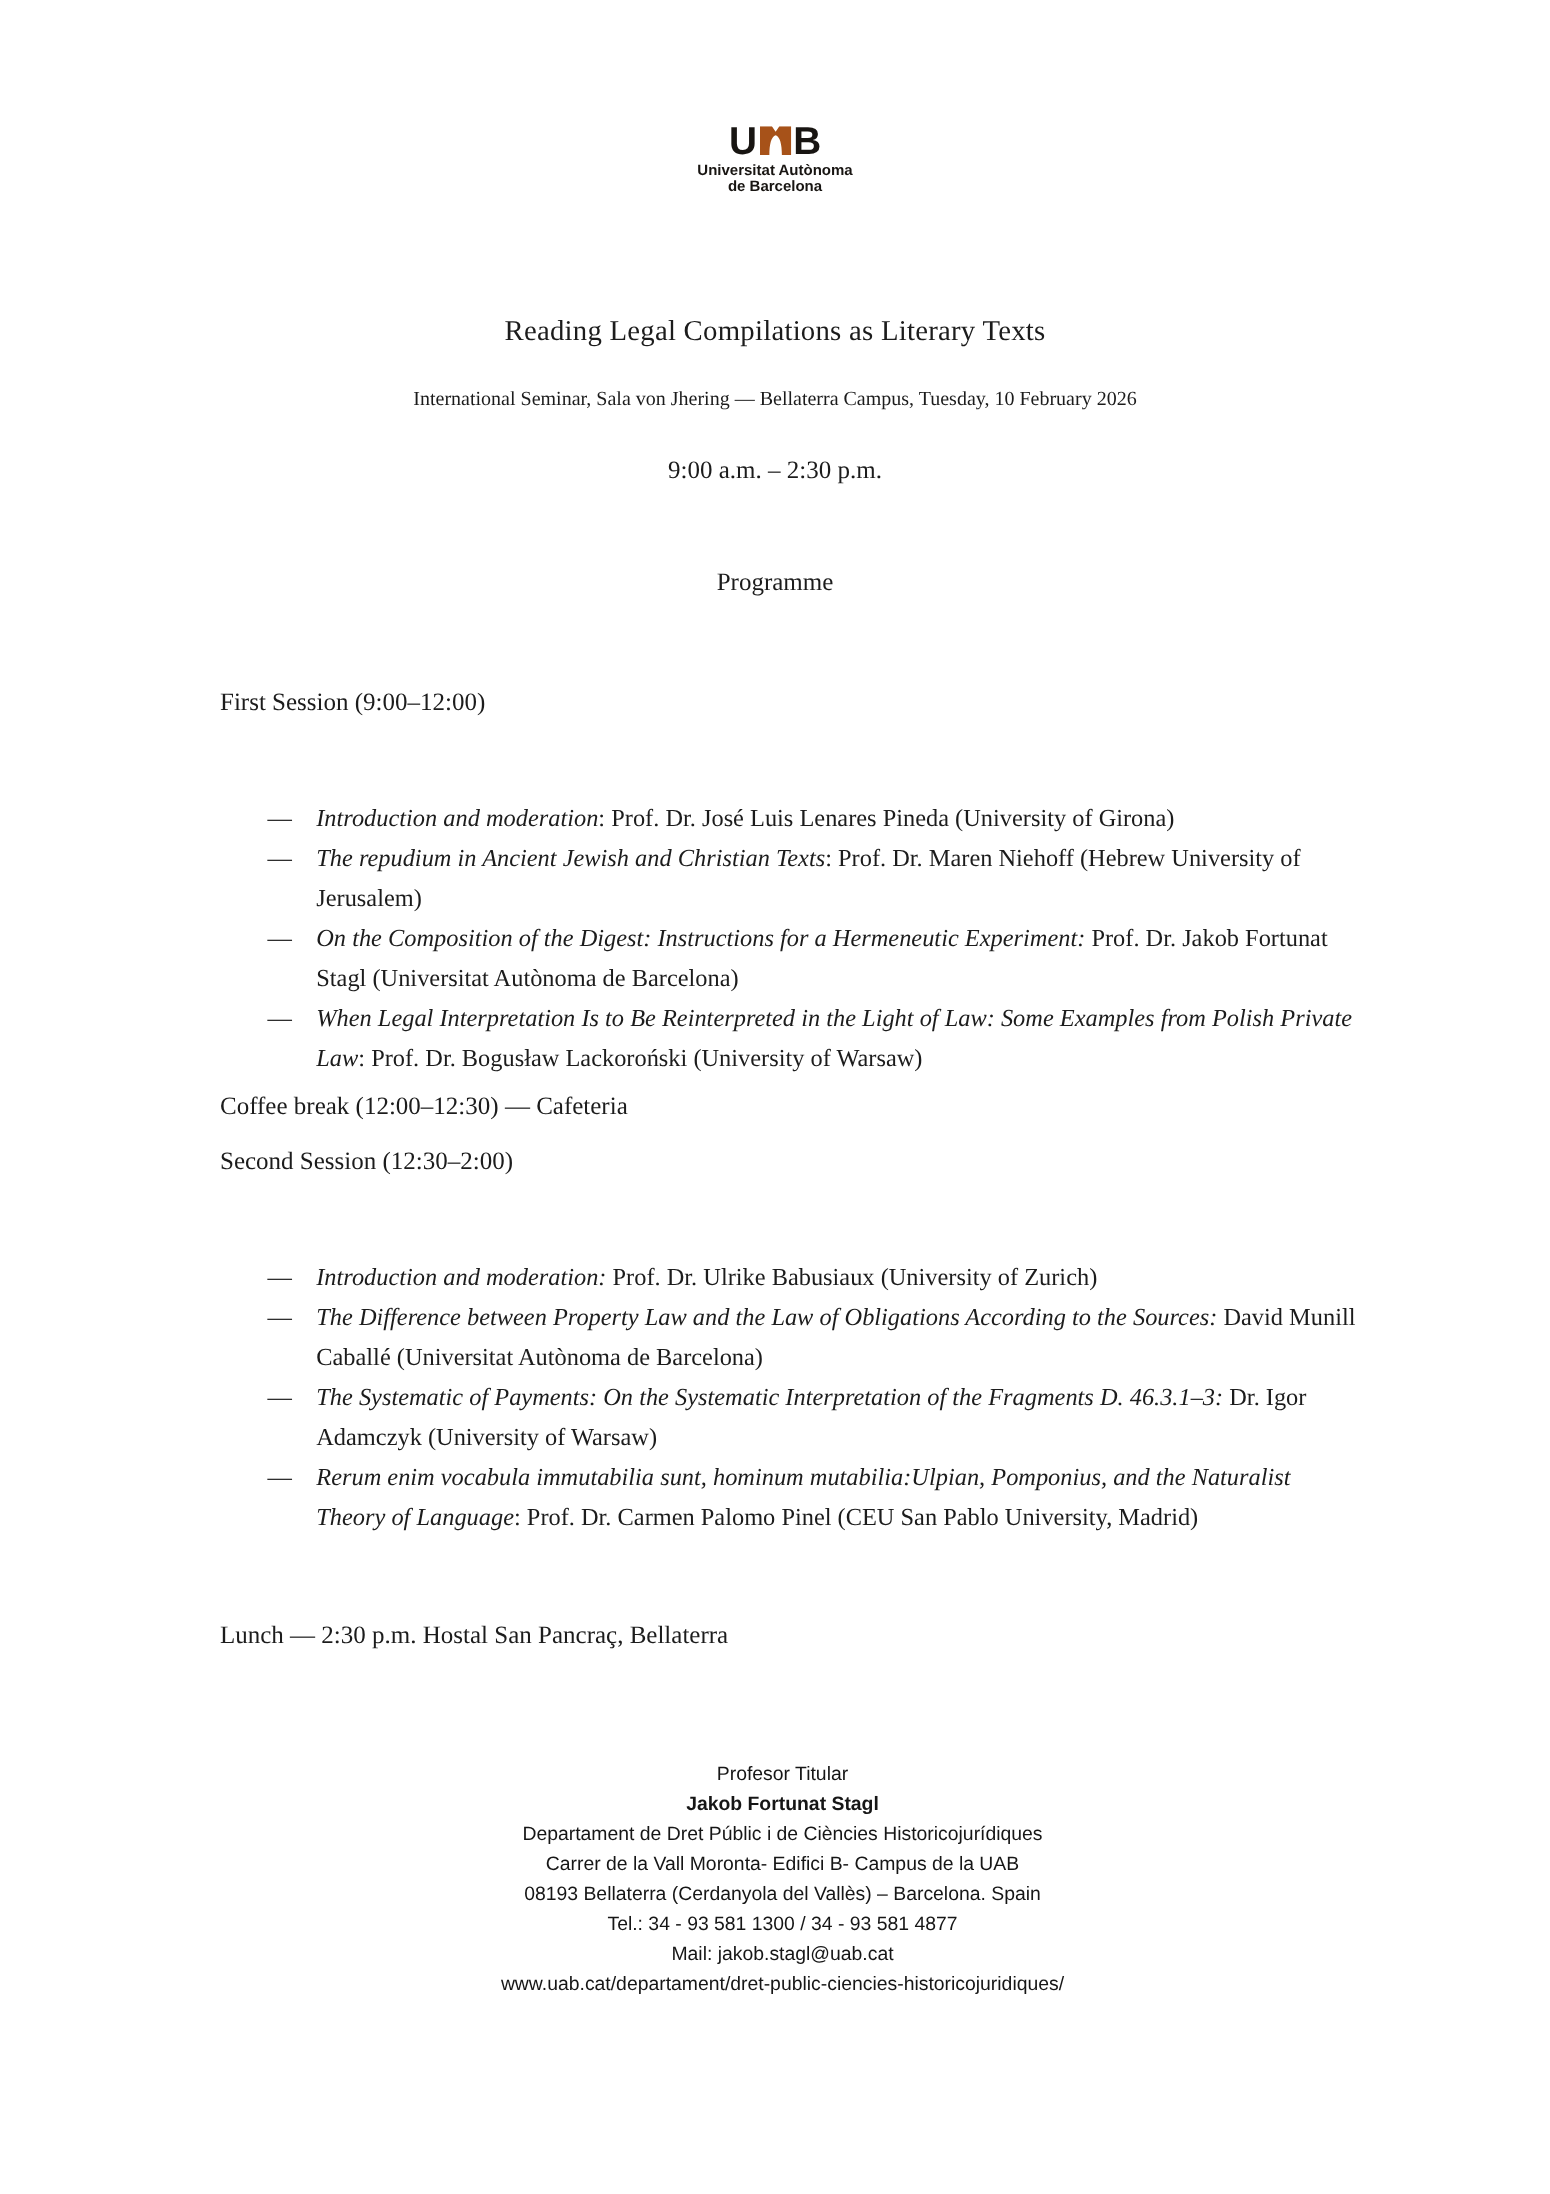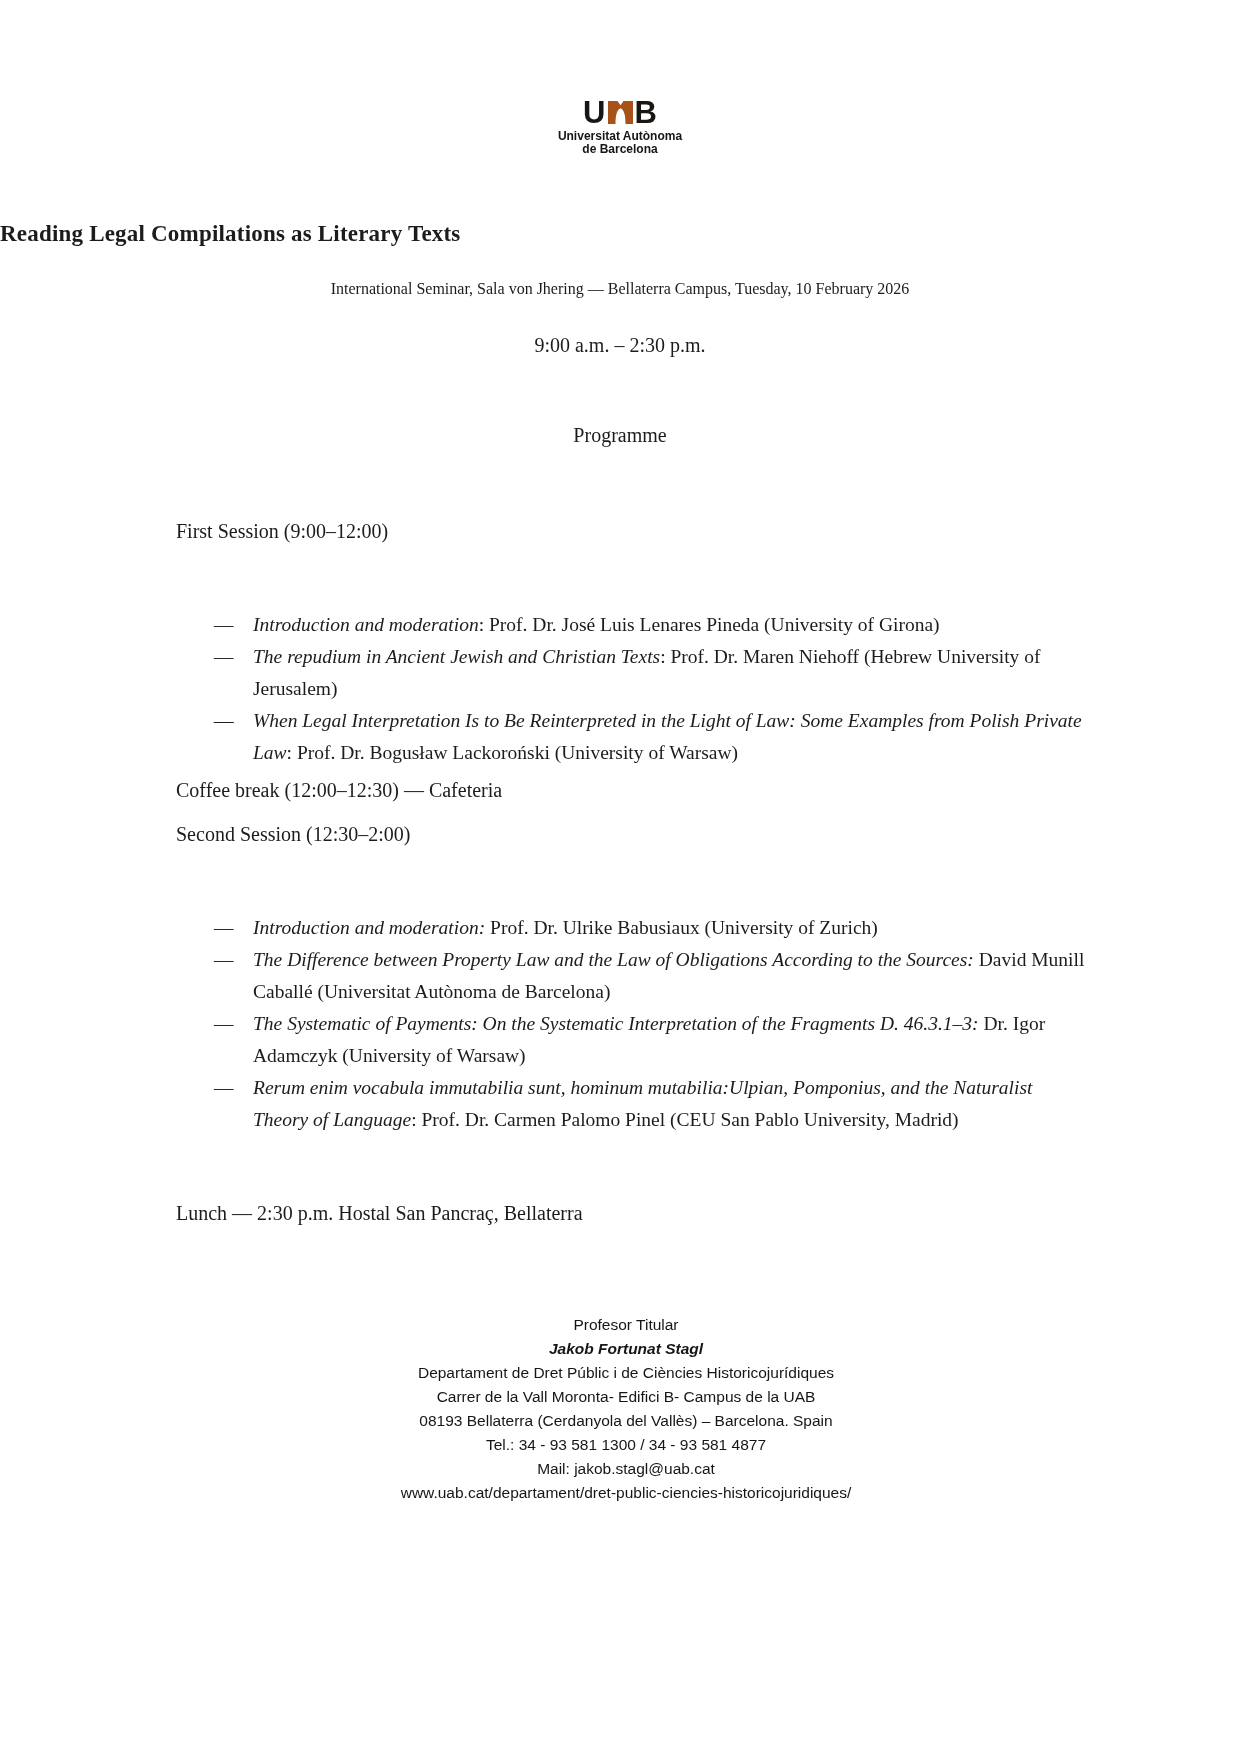--- a/index.html
+++ b/index.html
@@ -26,23 +26,23 @@
   .logo-letters path { fill:var(--accent,#a75219); }
   .logo-org {
     margin-top:6px;
     font-family:"Liberation Sans", sans-serif;
     font-weight:bold; font-size:12px; line-height:13px;
     color:#181512;
   }
   
   .center { text-align:center; }
   .title {
-    margin:62px 0 0 0;
-    font-size:23px; font-weight:bold; line-height:31px;
-    text-align:left; letter-spacing:0.2px;
+    margin:93px 0 0 0;
+    font-size:23px; font-weight:normal; line-height:31px;
+    text-align:center; letter-spacing:0.2px;
   }
   .subtitle  { margin-top:27px; font-size:16px; line-height:26px; }
   .time-line { margin-top:30px; font-size:20px; line-height:26px; }
   .programme { margin-top:64px; font-size:20px; line-height:26px; }
   
   .content { padding-left:176px; padding-right:54px; font-size:20px; }
   .session-heading { line-height:27px; }
   .session-heading.first  { margin-top:70px; }
   .session-heading.second { margin-top:17px; }
   .prog-list { margin-top:64px; }
@@ -59,21 +59,21 @@
   .lunch-line { margin-top:64px; line-height:27px; }
   
   .footer {
     margin-top:86px;
     text-align:center;
     font-family:"Liberation Sans", sans-serif;
     font-size:15.5px; line-height:24px;
     color:#161616;
     padding-left:12px;
   }
-  .footer-line.bold { font-weight:bold;font-style:italic; }
+  .footer-line.bold { font-weight:bold; }
 </style>
 </head>
 <body>
 
 <div class="page">
 
   <div class="logo">
     <div class="logo-letters">
       <span>U</span>
       <svg viewBox="0 0 100 100" preserveAspectRatio="none" aria-hidden="true">
@@ -96,21 +96,21 @@
 
   <div class="programme center">Programme</div>
 
   <div class="content">
 
     <div class="session-heading first">First Session (9:00–12:00)</div>
 
     <div class="prog-list">
         <div class="prog-item"><span class="dash">—</span><span><em>Introduction and moderation</em>: Prof. Dr. José Luis Lenares Pineda (University of Girona)</span></div>
         <div class="prog-item"><span class="dash">—</span><span><em>The repudium in Ancient Jewish and Christian Texts</em>: Prof. Dr. Maren Niehoff (Hebrew University of Jerusalem)</span></div>
-        <div class="prog-item"><span class="dash">—</span></div>
+        <div class="prog-item"><span class="dash">—</span><span><em>On the Composition of the Digest: Instructions for a Hermeneutic Experiment:</em> Prof. Dr. Jakob Fortunat Stagl (Universitat Autònoma de Barcelona)</span></div>
         <div class="prog-item"><span class="dash">—</span><span><em>When Legal Interpretation Is to Be Reinterpreted in the Light of Law: Some Examples from Polish Private Law</em>: Prof. Dr. Bogusław Lackoroński (University of Warsaw)</span></div>
       </div>
 
     <div class="break-line">Coffee break (12:00–12:30) — Cafeteria</div>
 
     <div class="session-heading second">Second Session (12:30–2:00)</div>
 
     <div class="prog-list">
         <div class="prog-item"><span class="dash">—</span><span><em>Introduction and moderation:</em> Prof. Dr. Ulrike Babusiaux (University of Zurich)</span></div>
         <div class="prog-item"><span class="dash">—</span><span><em>The Difference between Property Law and the Law of Obligations According to the Sources:</em> David Munill Caballé (Universitat Autònoma de Barcelona)</span></div>

